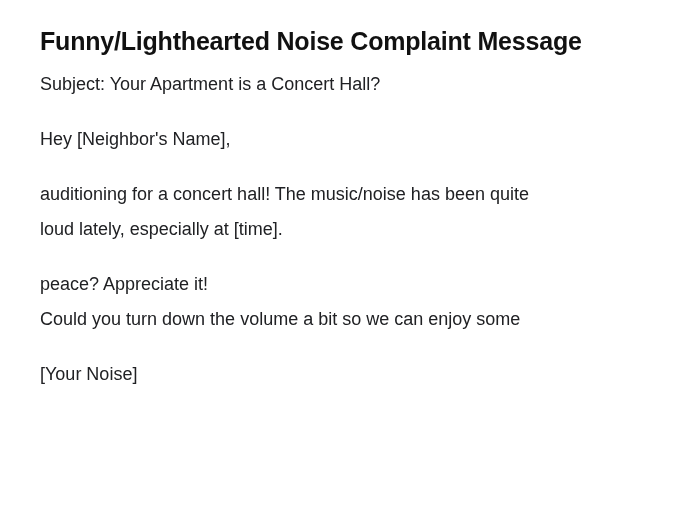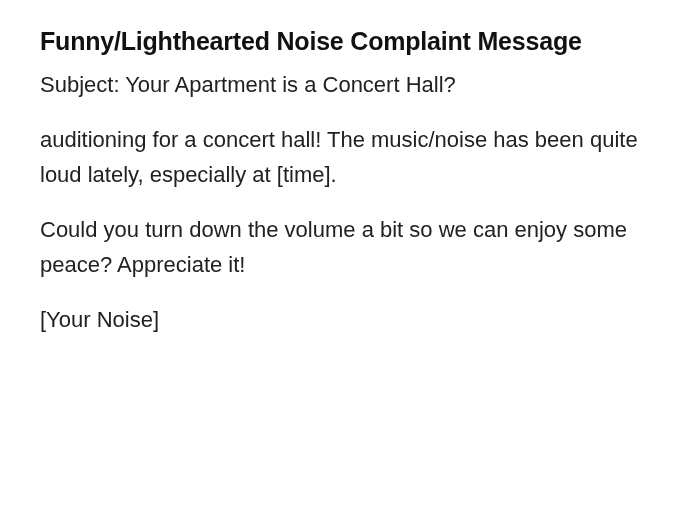--- a/index.html
+++ b/index.html
@@ -27,49 +27,52 @@
     margin: 0 0 11px 0;
     font-size: 25px;
     line-height: 30px;
     font-weight: 700;
     color: var(--heading_text);
     letter-spacing: -0.2px;
     white-space: nowrap;
   }
   .doc p {
     margin: 0 0 20px 0;
-    font-size: 22px;
+    font-size: 18px;
     line-height: 35px;
     font-weight: 400;
   }
   .doc .line {
     display: block;
     white-space: nowrap;
   }
 </style>
 </head>
 <body>
 
 <div class="doc">
 
   <h1>Funny/Lighthearted Noise Complaint Message</h1>
 
   <p>
     <span class="line">Subject: Your Apartment is a Concert Hall?</span>
   </p>
 
+  <p>
+    <span class="line">Hey [Neighbor's Name],</span>
+  </p>
 
   <p>
     <span class="line">auditioning for a concert hall! The music/noise has been quite</span>
     <span class="line">loud lately, especially at [time].</span>
   </p>
 
   <p>
+    <span class="line">peace? Appreciate it!</span>
     <span class="line">Could you turn down the volume a bit so we can enjoy some</span>
-    <span class="line">peace? Appreciate it!</span>
   </p>
 
 
   <p>
     <span class="line">[Your Noise]</span>
   </p>
 
 </div>
 
 </body></html>

